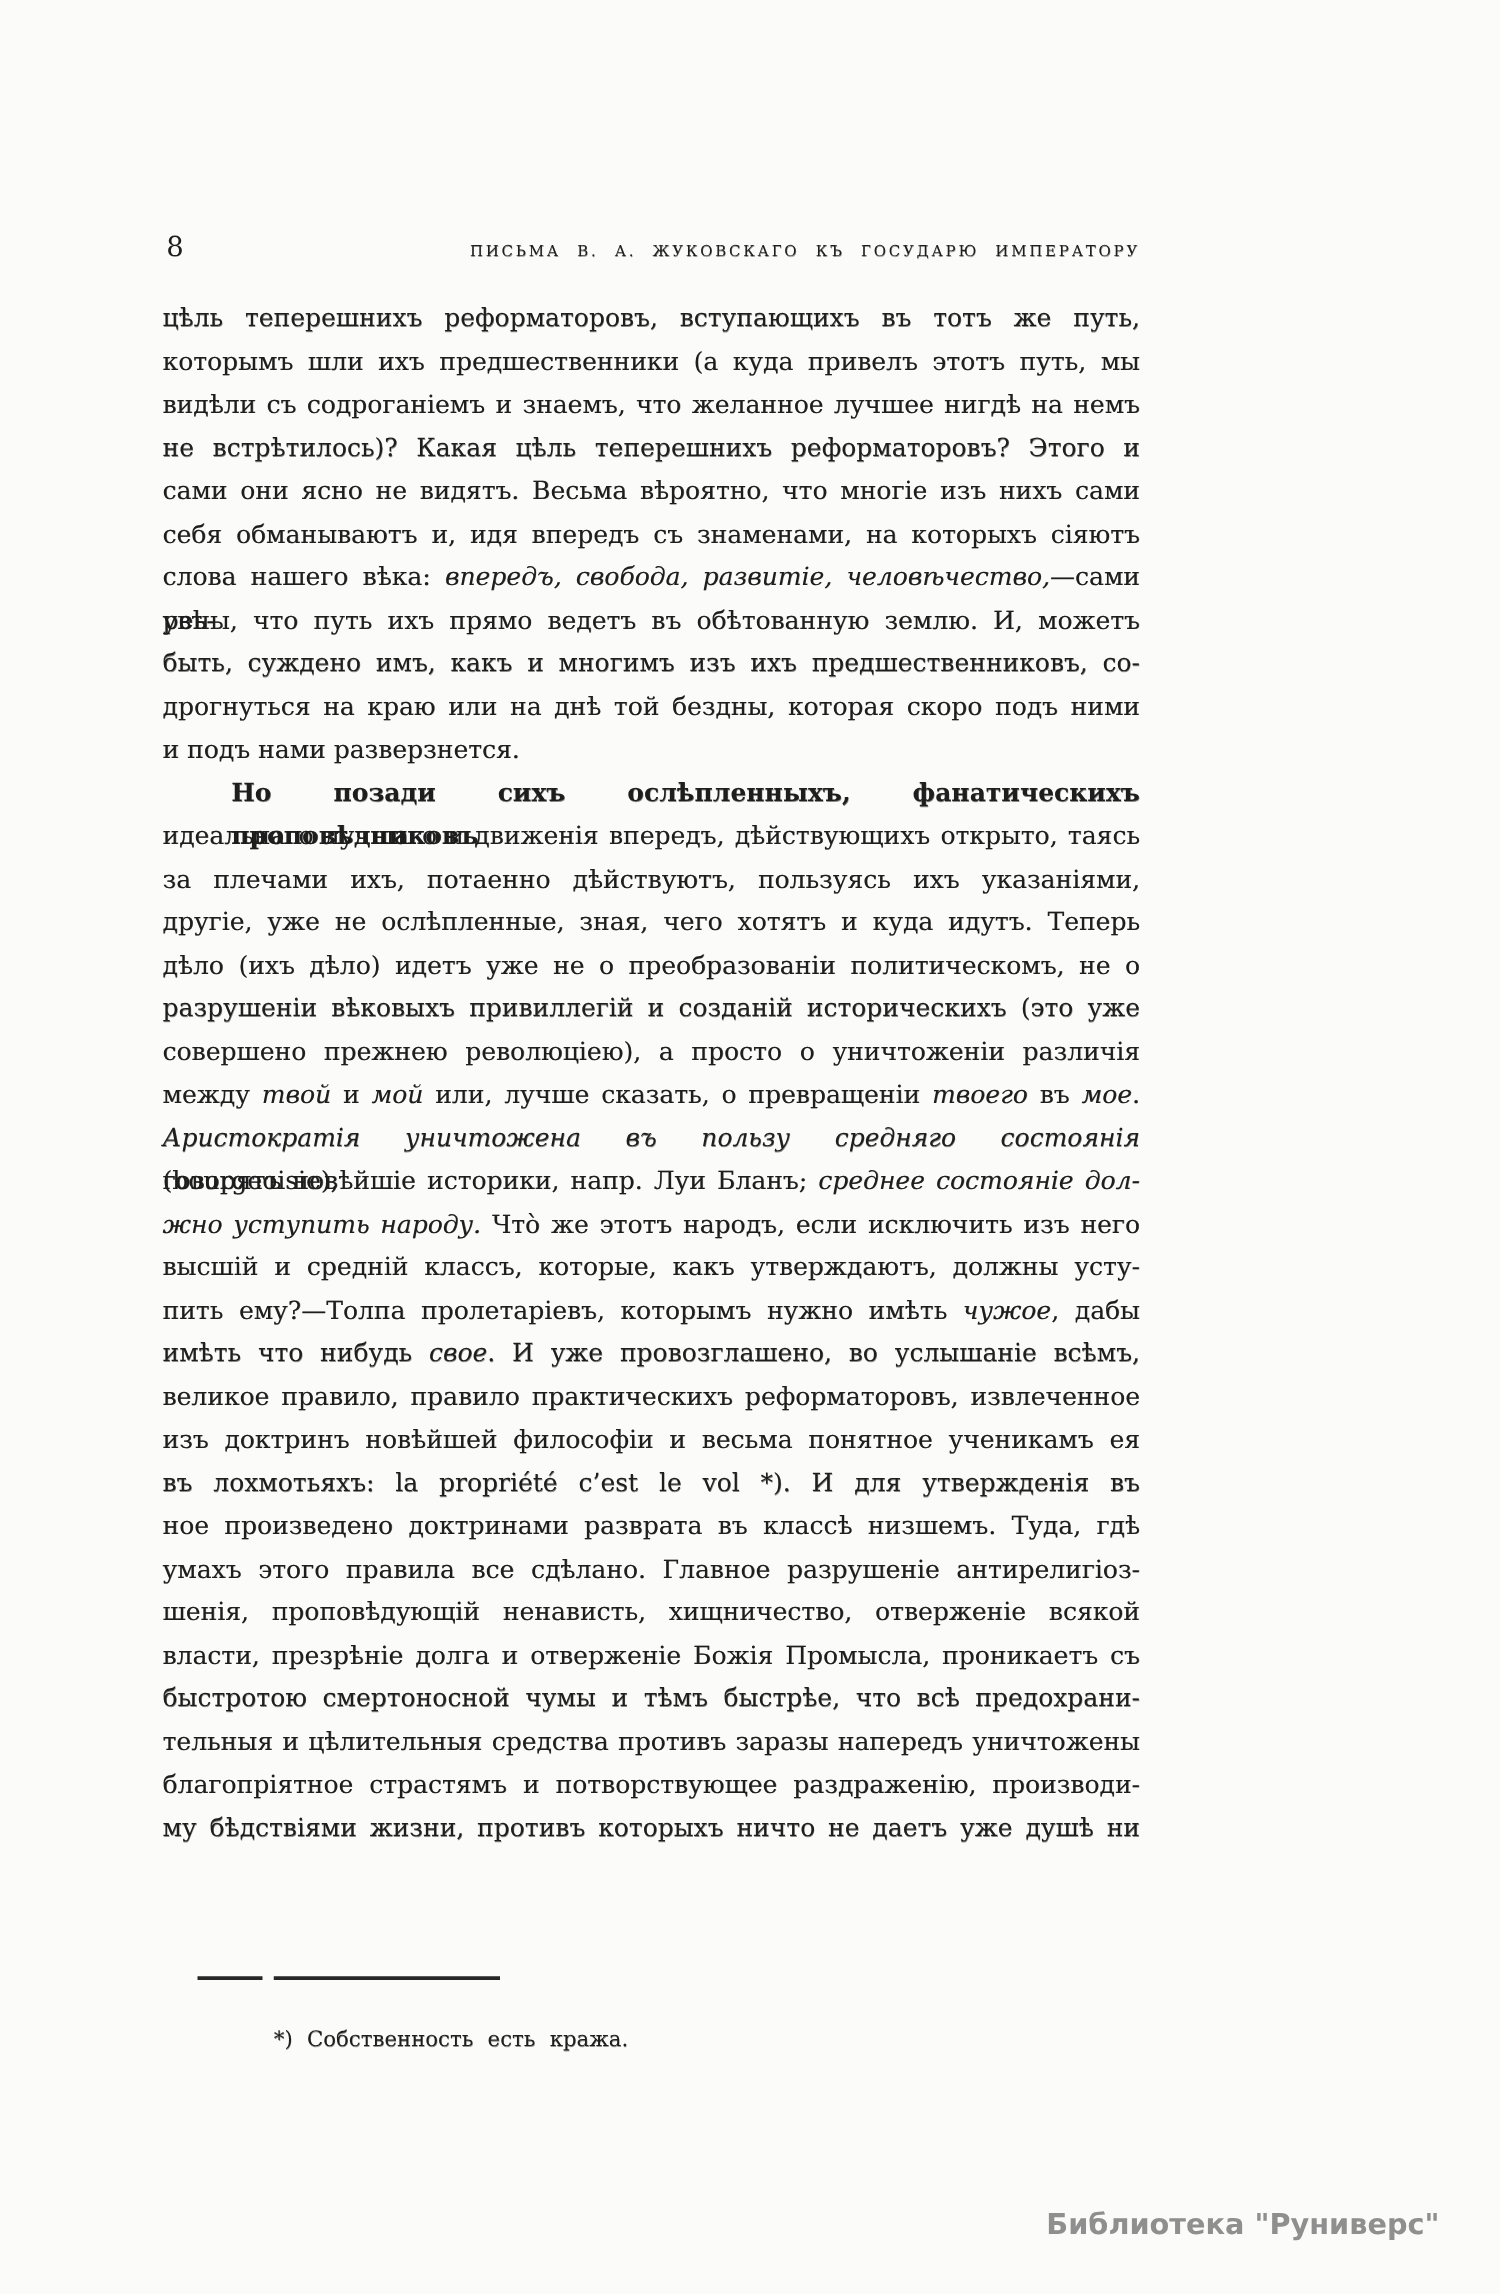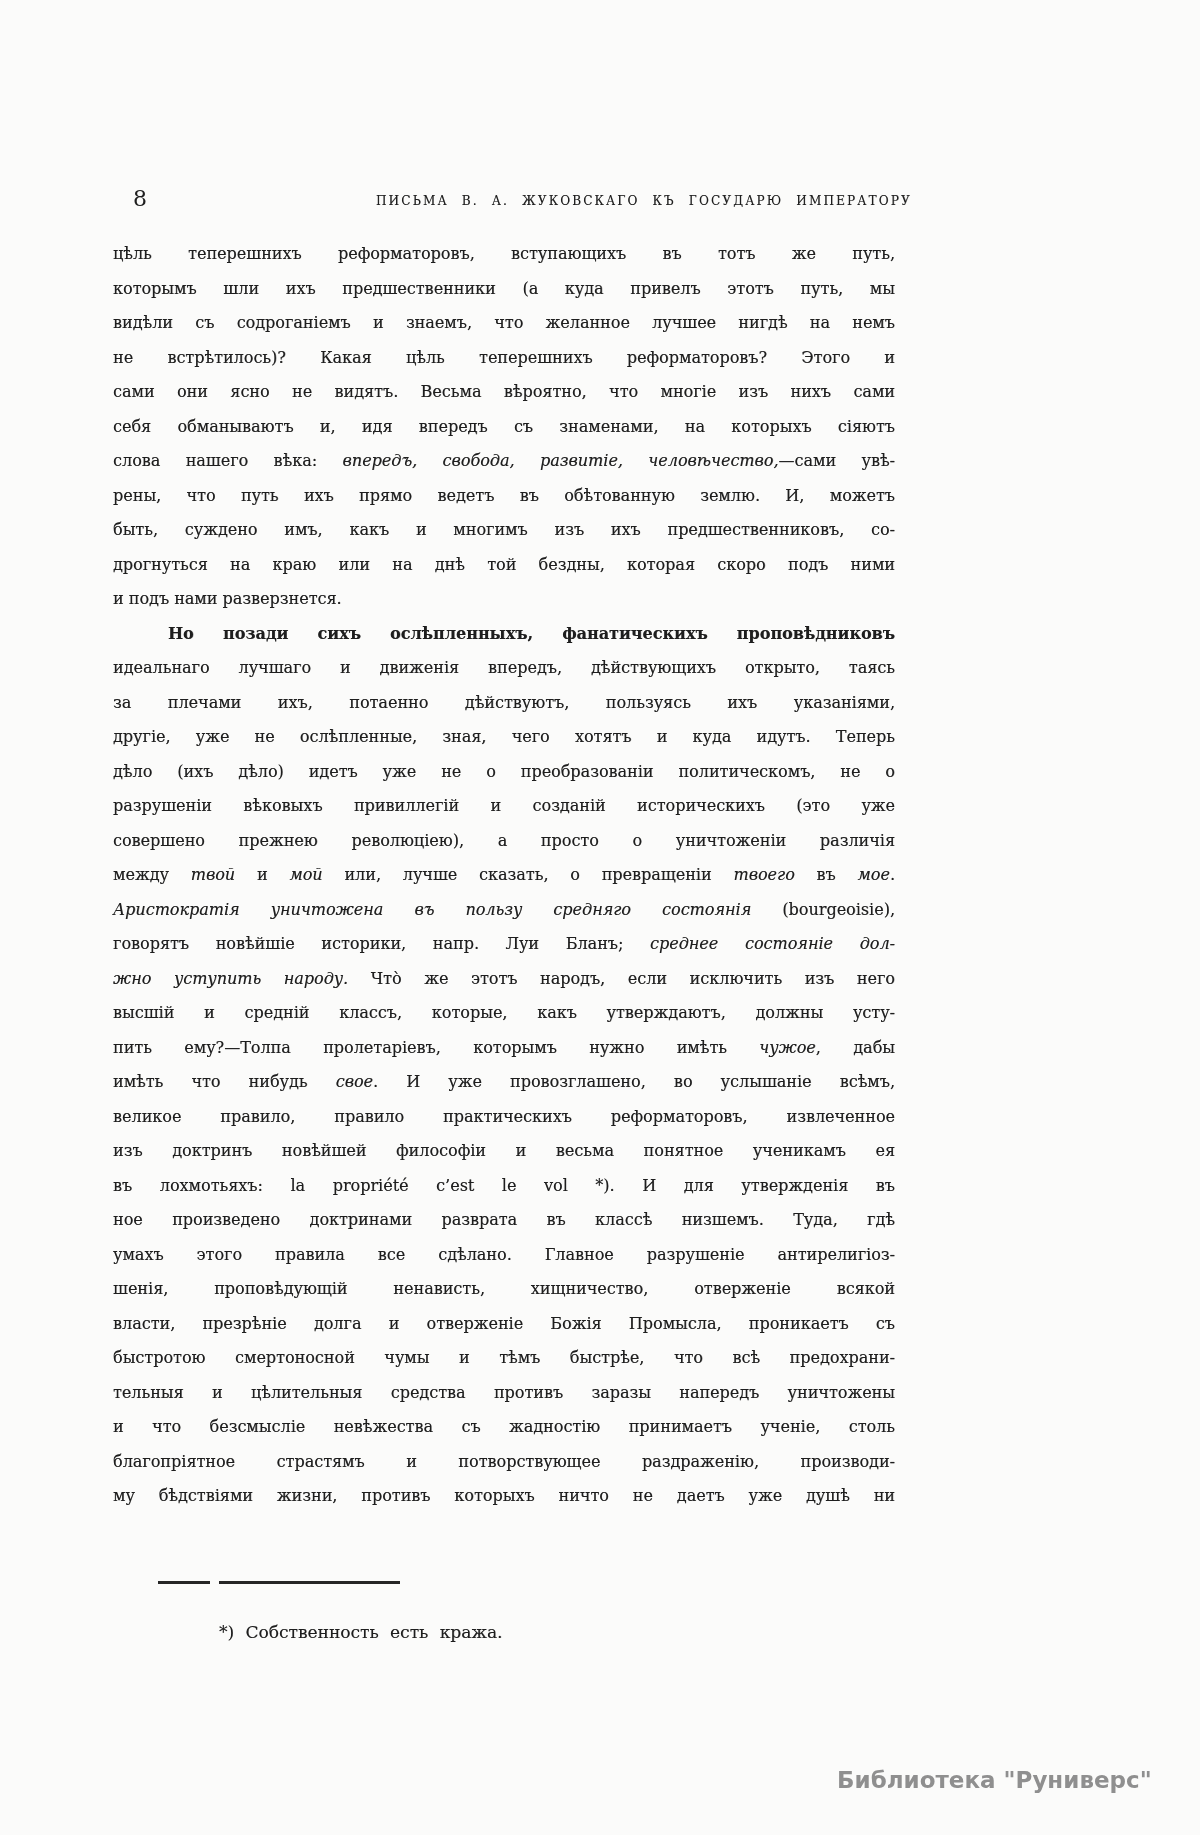--- a/index.html
+++ b/index.html
@@ -30,24 +30,24 @@
     text-align: right;
     font-size: 12px;
     line-height: 24px;
     letter-spacing: 2.2px;
     word-spacing: 7px;
     white-space: nowrap;
     text-shadow: 0.3px 0.3px 0.3px rgba(0,0,0,0.4);
   }
   .body-text {
     position: absolute;
-    left: 113px;
+    left: 130px;
     top: 237px;
     width: 782px;
-    font-size: 16px;
+    font-size: 20px;
     text-shadow: 0.3px 0.3px 0.35px rgba(0,0,0,0.45);
   }
   .line {
     height: 34.5px;
     line-height: 34.5px;
     text-align: justify;
     text-align-last: justify;
     white-space: normal;
   }
   .line.flush { text-align-last: left; }
@@ -122,21 +122,20 @@
         <div class="line">имѣть что нибудь <span class="it">свое</span>. И уже провозглашено, во услышаніе всѣмъ,</div>
         <div class="line">великое правило, правило практическихъ реформаторовъ, извлеченное</div>
         <div class="line">изъ доктринъ новѣйшей философіи и весьма понятное ученикамъ ея</div>
         <div class="line">въ лохмотьяхъ: la propriété c’est le vol *). И для утвержденія въ</div>
         <div class="line">ное произведено доктринами разврата въ классѣ низшемъ. Туда, гдѣ</div>
         <div class="line">умахъ этого правила все сдѣлано. Главное разрушеніе антирелигіоз-</div>
         <div class="line">шенія, проповѣдующій ненависть, хищничество, отверженіе всякой</div>
         <div class="line">власти, презрѣніе долга и отверженіе Божія Промысла, проникаетъ съ</div>
         <div class="line">быстротою смертоносной чумы и тѣмъ быстрѣе, что всѣ предохрани-</div>
         <div class="line">тельныя и цѣлительныя средства противъ заразы напередъ уничтожены</div>
-        <div class="line">и что безсмысліе невѣжества съ жадностію принимаетъ ученіе, столь</div>
         <div class="line">благопріятное страстямъ и потворствующее раздраженію, производи-</div>
         <div class="line">му бѣдствіями жизни, противъ которыхъ ничто не даетъ уже душѣ ни</div>
       </div>
     </div>
 
   <div class="footnote-divider-a"></div>
   <div class="footnote-divider-b"></div>
 
   <div class="footnote">
     <span>*)</span>

